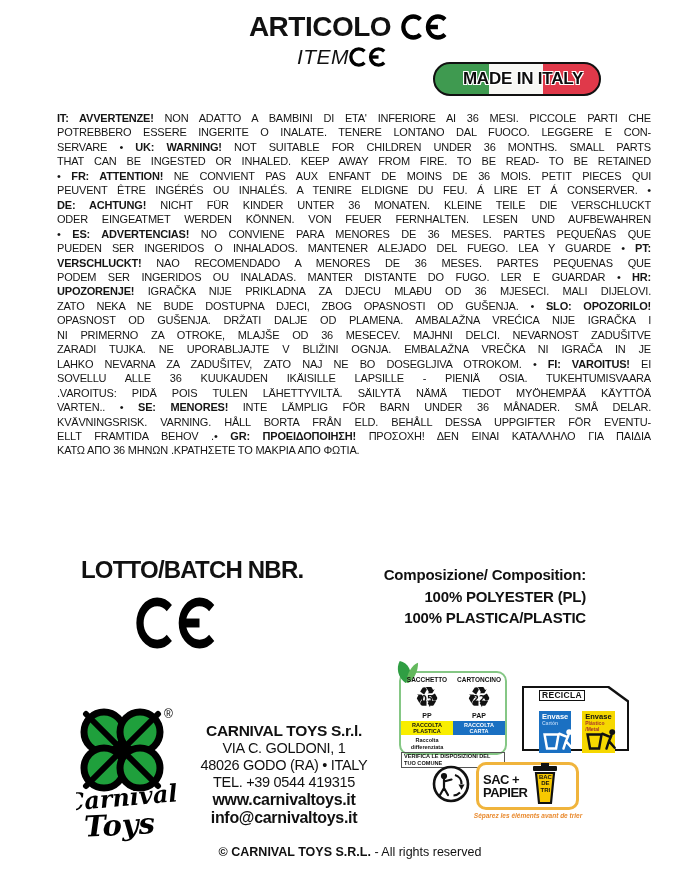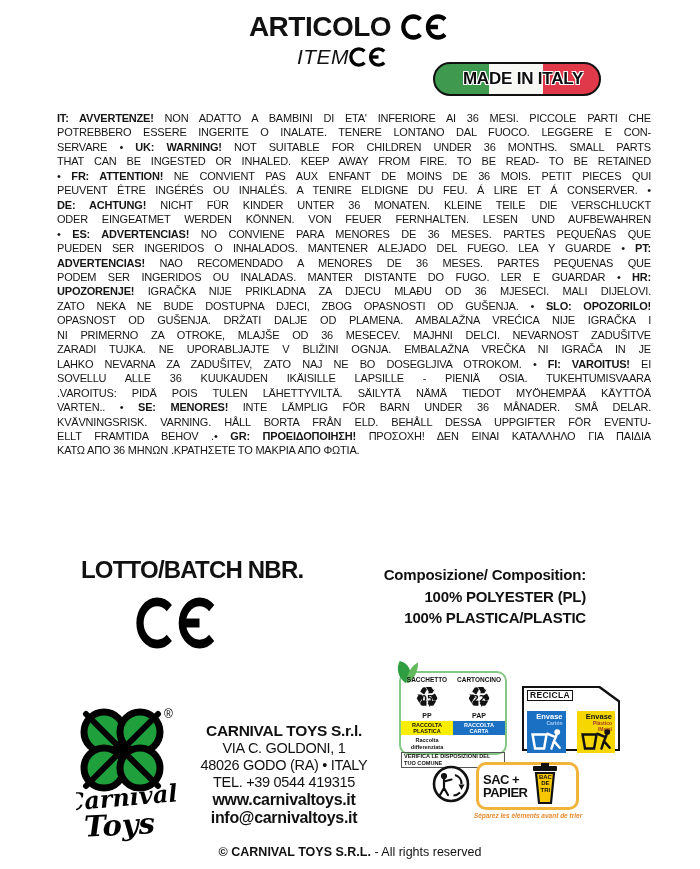--- a/index.html
+++ b/index.html
@@ -48,22 +48,22 @@
   .rb-num{position:absolute;left:0;right:0;top:12px;font-size:8.5px;font-weight:700;line-height:8px;}
   .rb-mat{font-size:7px;font-weight:700;line-height:7px;}
   .rb-badge{display:inline-block;font-size:5.5px;font-weight:700;line-height:6px;padding:1px 2px;margin-top:2px;}
   .rb-badge.y{background:#f9ee00;color:#111;}
   .rb-badge.bl{background:#1a70c2;color:#fff;}
   .rb-sub{font-size:5.5px;font-weight:700;line-height:6.5px;}
   .rb-footer{width:fit-content;margin:2px auto 0;border:0.5px solid #555;font-size:5.6px;
        font-weight:700;line-height:7px;padding:0 2px;}
 
   
-  .recicla{position:absolute;left:522px;top:686px;width:98px;height:65px;background:#fff;
-       border:2px solid #111;box-sizing:border-box;padding:2px 3px;text-align:right;}
+  .recicla{position:absolute;left:522px;top:686px;width:107px;height:65px;background:#fff;
+       border:2px solid #111;box-sizing:border-box;padding:2px 15px;}
   .rc-notch{position:absolute;top:-2px;right:-2px;width:22px;height:16px;}
   .rc-title{width:fit-content;border:1.5px solid #111;font-size:8.5px;font-weight:700;line-height:9px;
        padding:0 2px;letter-spacing:0.3px;background:#fff;position:relative;}
   .rc-panels{display:flex;gap:11px;margin-top:10px;}
   .rc-panel{flex:1;height:42px;position:relative;padding:2px 3px;box-sizing:border-box;}
   .rc-panel.blue{background:#1a70c2;color:#fff;}
   .rc-panel.yellow{background:#f6d800;color:#111;}
   .rc-label{font-size:7.5px;font-weight:700;line-height:8px;}
   .rc-sub{font-size:5px;font-weight:700;line-height:5.5px;}
   .rc-panel.blue .rc-sub{color:#aacdf2;}
@@ -124,21 +124,21 @@
       <div class="wline"><span class="b">IT: AVVERTENZE!</span><span> NON ADATTO A BAMBINI DI ETA' INFERIORE AI 36 MESI. PICCOLE PARTI CHE</span></div>
       <div class="wline"><span>POTREBBERO ESSERE INGERITE O INALATE. TENERE LONTANO DAL FUOCO. LEGGERE E CON-</span></div>
       <div class="wline"><span>SERVARE • </span><span class="b">UK: WARNING!</span><span> NOT SUITABLE FOR CHILDREN UNDER 36 MONTHS. SMALL PARTS</span></div>
       <div class="wline"><span>THAT CAN BE INGESTED OR INHALED. KEEP AWAY FROM FIRE. TO BE READ- TO BE RETAINED</span></div>
       <div class="wline"><span>• </span><span class="b">FR: ATTENTION!</span><span> NE CONVIENT PAS AUX ENFANT DE MOINS DE 36 MOIS. PETIT PIECES QUI</span></div>
       <div class="wline"><span>PEUVENT ÊTRE INGÉRÉS OU INHALÉS. A TENIRE ELDIGNE DU FEU. Á LIRE ET Á CONSERVER. •</span></div>
       <div class="wline"><span class="b">DE: ACHTUNG!</span><span> NICHT FÜR KINDER UNTER 36 MONATEN. KLEINE TEILE DIE VERSCHLUCKT</span></div>
       <div class="wline"><span>ODER EINGEATMET WERDEN KÖNNEN. VON FEUER FERNHALTEN. LESEN UND AUFBEWAHREN</span></div>
       <div class="wline"><span>• </span><span class="b">ES: ADVERTENCIAS!</span><span> NO CONVIENE PARA MENORES DE 36 MESES. PARTES PEQUEÑAS QUE</span></div>
       <div class="wline"><span>PUEDEN SER INGERIDOS O INHALADOS. MANTENER ALEJADO DEL FUEGO. LEA Y GUARDE • </span><span class="b">PT:</span></div>
-      <div class="wline"><span class="b">ADVERTENCIAS!</span><span> NAO RECOMENDADO A MENORES DE 36 MESES. PARTES PEQUENAS QUE</span></div>
+      <div class="wline"><span class="b">VERSCHLUCKT!</span><span> NAO RECOMENDADO A MENORES DE 36 MESES. PARTES PEQUENAS QUE</span></div>
       <div class="wline"><span>PODEM SER INGERIDOS OU INALADAS. MANTER DISTANTE DO FUGO. LER E GUARDAR • </span><span class="b">HR:</span></div>
       <div class="wline"><span class="b">UPOZORENJE!</span><span> IGRAČKA NIJE PRIKLADNA ZA DJECU MLAĐU OD 36 MJESECI. MALI DIJELOVI.</span></div>
       <div class="wline"><span>ZATO NEKA NE BUDE DOSTUPNA DJECI, ZBOG OPASNOSTI OD GUŠENJA. • </span><span class="b">SLO: OPOZORILO!</span></div>
       <div class="wline"><span>OPASNOST OD GUŠENJA. DRŽATI DALJE OD PLAMENA. AMBALAŽNA VREĆICA NIJE IGRAČKA I</span></div>
       <div class="wline"><span>NI PRIMERNO ZA OTROKE, MLAJŠE OD 36 MESECEV. MAJHNI DELCI. NEVARNOST ZADUŠITVE</span></div>
       <div class="wline"><span>ZARADI TUJKA. NE UPORABLJAJTE V BLIŽINI OGNJA. EMBALAŽNA VREČKA NI IGRAČA IN JE</span></div>
       <div class="wline"><span>LAHKO NEVARNA ZA ZADUŠITEV, ZATO NAJ NE BO DOSEGLJIVA OTROKOM. • </span><span class="b">FI: VAROITUS!</span><span> EI</span></div>
       <div class="wline"><span>SOVELLU ALLE 36 KUUKAUDEN IKÄISILLE LAPSILLE - PIENIÄ OSIA. TUKEHTUMISVAARA</span></div>
       <div class="wline"><span>.VAROITUS: PIDÄ POIS TULEN LÄHETTYVILTÄ. SÄILYTÄ NÄMÄ TIEDOT MYÖHEMPÄÄ KÄYTTÖÄ</span></div>
       <div class="wline"><span>VARTEN.. • </span><span class="b">SE: MENORES!</span><span> INTE LÄMPLIG FÖR BARN UNDER 36 MÅNADER. SMÅ DELAR.</span></div>

